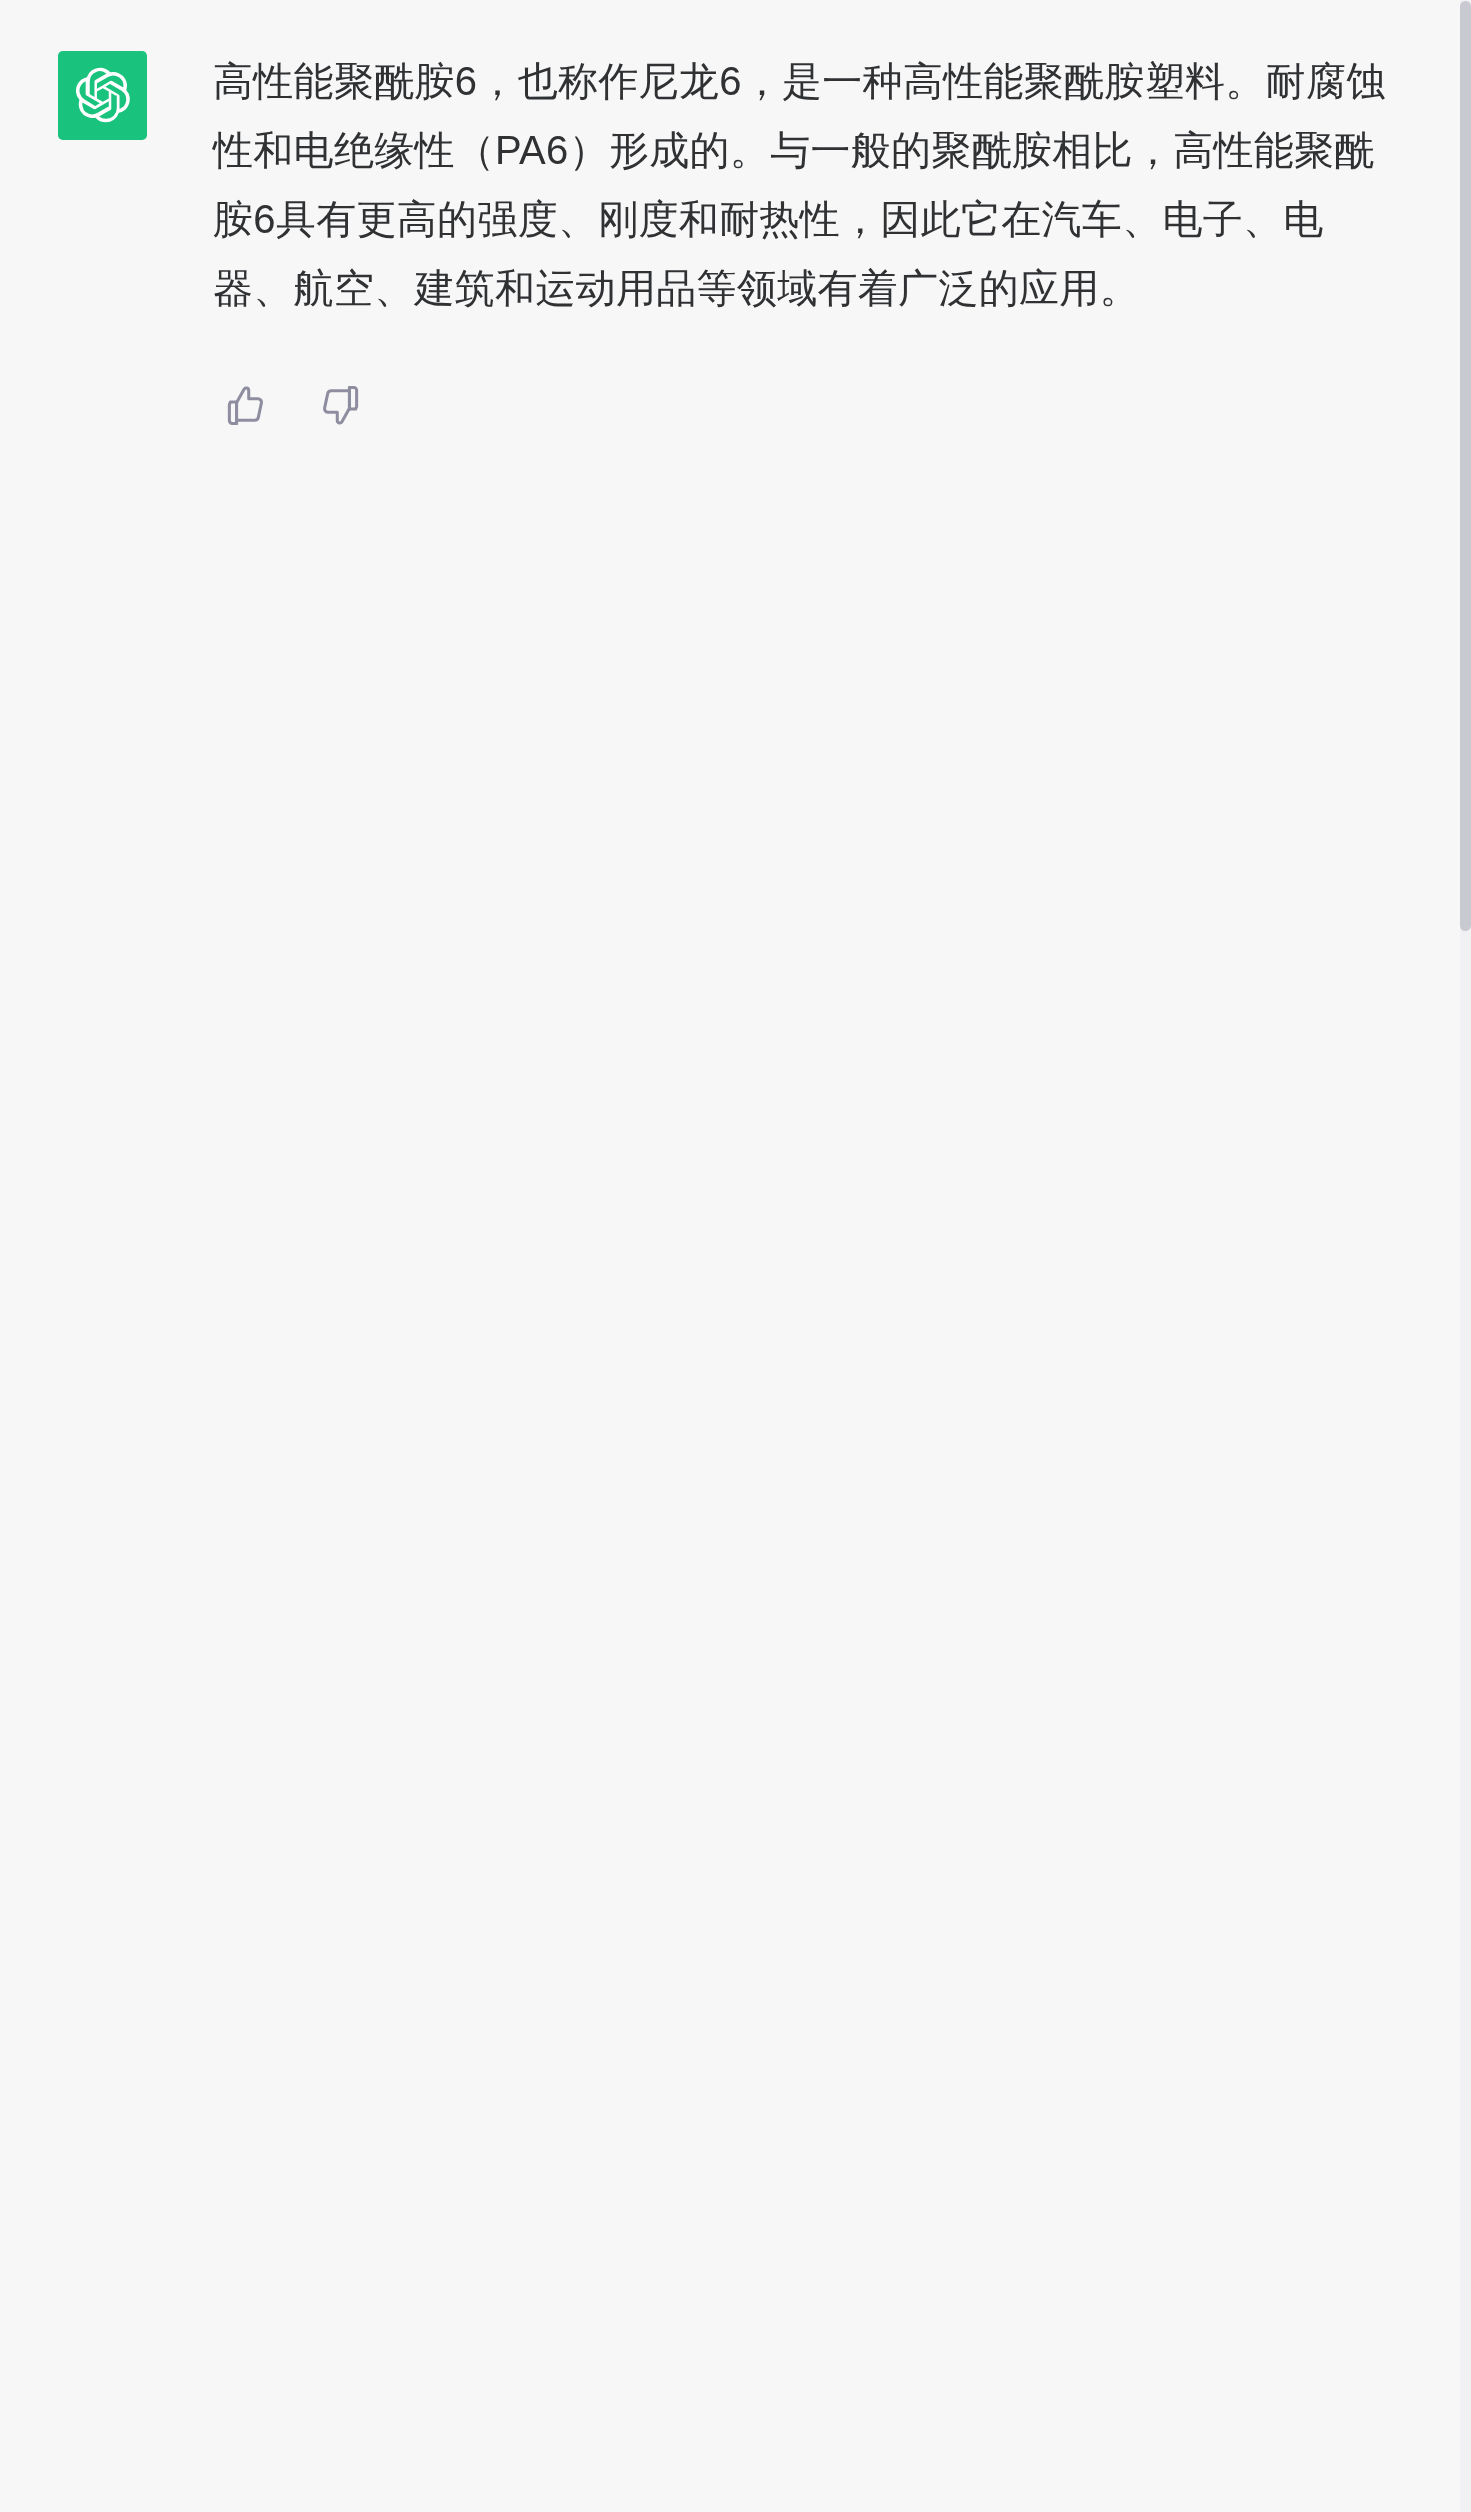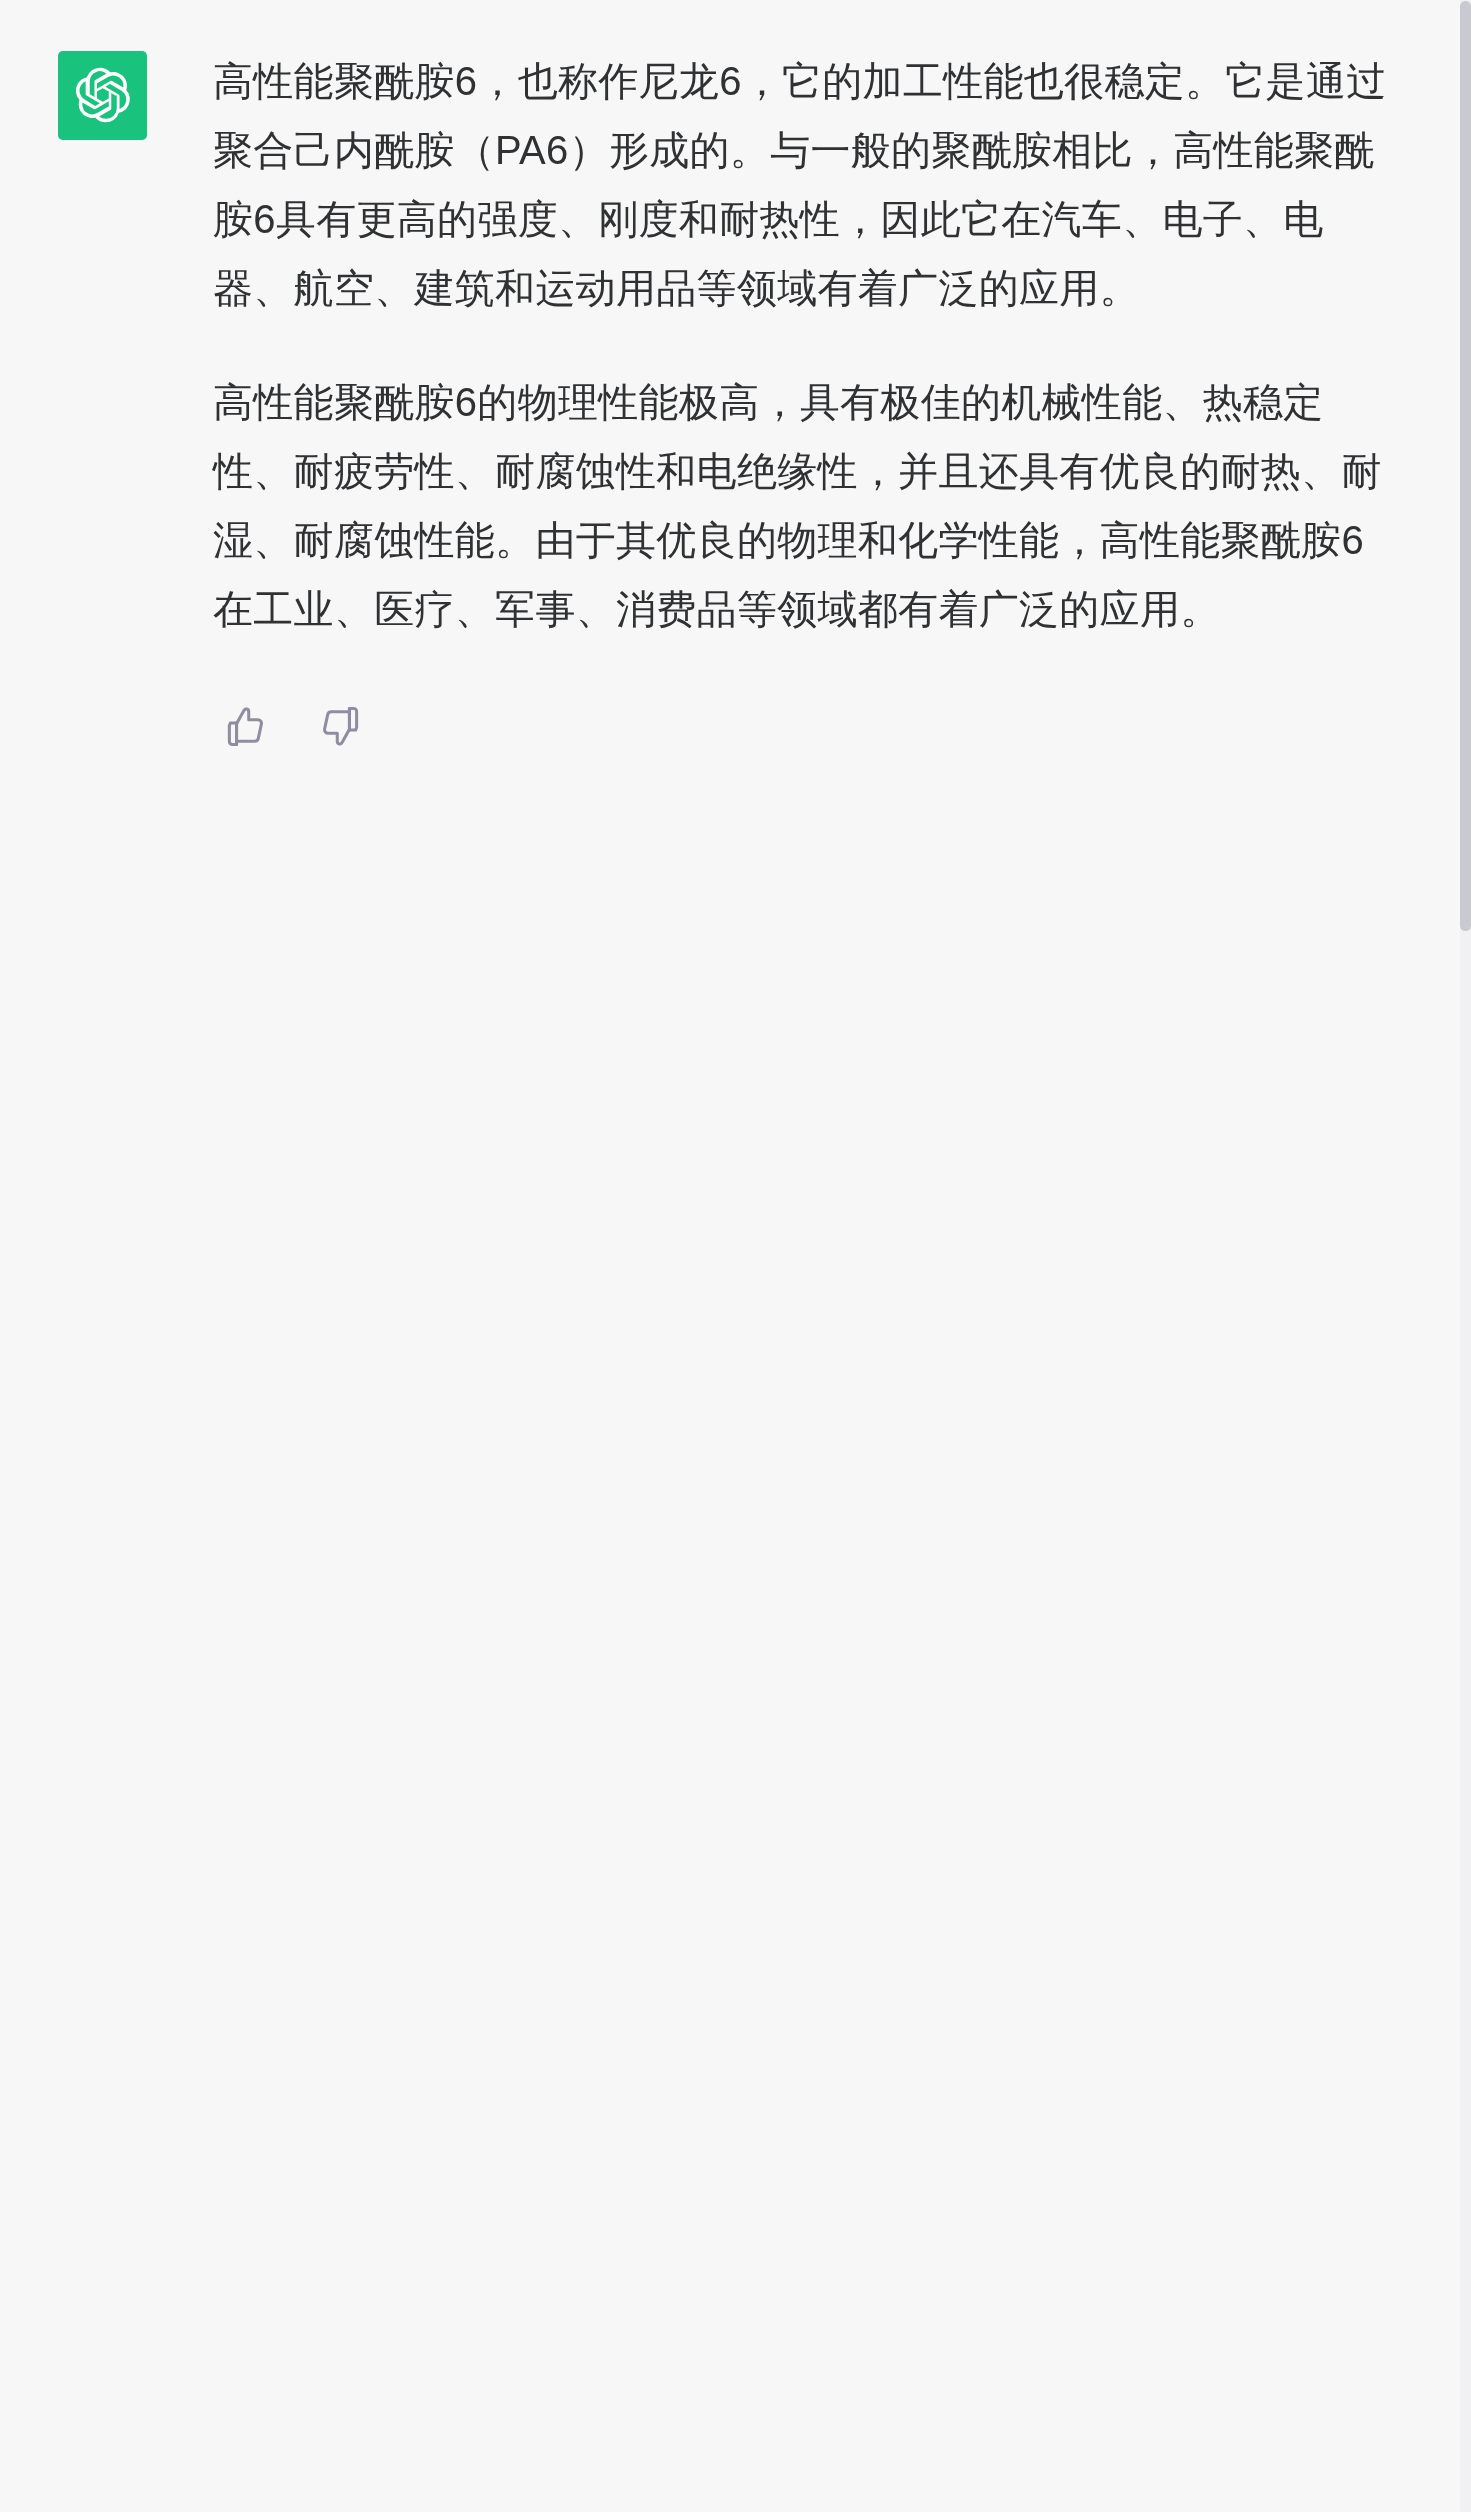--- a/index.html
+++ b/index.html
@@ -127,22 +127,21 @@
     <div class="avatar">
       <span>
         <svg viewBox="0 0 41 41" aria-hidden="true">
           <path fill="#ffffff" d="M37.532 16.87a9.963 9.963 0 0 0-.856-8.184 10.078 10.078 0 0 0-10.855-4.835A9.964 9.964 0 0 0 18.306.5a10.079 10.079 0 0 0-9.614 6.977 9.967 9.967 0 0 0-6.664 4.834 10.08 10.08 0 0 0 1.24 11.817 9.965 9.965 0 0 0 .856 8.185 10.079 10.079 0 0 0 10.855 4.835 9.964 9.964 0 0 0 7.516 3.35 10.078 10.078 0 0 0 9.617-6.981 9.967 9.967 0 0 0 6.663-4.834 10.079 10.079 0 0 0-1.243-11.813zM22.498 37.886a7.474 7.474 0 0 1-4.799-1.735c.061-.033.168-.091.237-.134l7.964-4.6a1.294 1.294 0 0 0 .655-1.134V19.054l3.366 1.944a.12.12 0 0 1 .65.092v9.299a7.505 7.505 0 0 1-7.488 7.497zM6.392 31.006a7.471 7.471 0 0 1-.894-5.023c.06.036.162.099.237.141l7.964 4.6a1.297 1.297 0 0 0 1.308 0l9.724-5.614v3.888a.12.12 0 0 1-.48.103l-8.051 4.649a7.504 7.504 0 0 1-10.24-2.744zM4.297 13.62A7.469 7.469 0 0 1 8.2 10.333c0 .068-.4.19-.4.274v9.201a1.294 1.294 0 0 0 .654 1.132l9.723 5.614-3.366 1.944a.12.12 0 0 1-.114.01L7.04 23.856a7.504 7.504 0 0 1-2.743-10.237zm27.658 6.437l-9.724-5.615 3.367-1.943a.121.121 0 0 1 .113-.01l8.052 4.648a7.498 7.498 0 0 1-1.158 13.528v-9.476a1.293 1.293 0 0 0-.65-1.132zm3.35-5.043c-.059-.037-.162-.099-.236-.141l-7.965-4.6a1.298 1.298 0 0 0-1.308 0l-9.723 5.614v-3.888a.12.12 0 0 1 .048-.103l8.05-4.645a7.497 7.497 0 0 1 11.135 7.763zm-21.063 6.929l-3.367-1.944a.12.12 0 0 1-.065-.092v-9.299a7.497 7.497 0 0 1 12.293-5.756 6.94 6.94 0 0 0-.236.134l-7.965 4.6a1.294 1.294 0 0 0-.654 1.132l-.006 11.225zm1.829-3.943l4.33-2.501 4.332 2.5v5l-4.331 2.5-4.331-2.5V18z"></path>
         </svg>
       </span>
     </div>
 
     <div class="message-body">
 
-      <p class="paragraph">高性能聚酰胺6，也称作尼龙6，它的加工性能也很稳定。它是通过聚合己内酰胺（PA6）形成的。与一般的聚酰胺相比，高性能聚酰胺6具有更高的强度、刚度和耐热性，因此它在汽车、电子、电器、航空、建筑和运动用品等领域有着广泛的应用。</p>
-      <p class="paragraph">高性能聚酰胺6的物理性能极高，具有极佳的机械性能、热稳定性、耐疲劳性、耐腐蚀性和电绝缘性，并且还具有优良的耐热、耐湿、耐腐蚀性能。由于其优良的物理和化学性能，高性能聚酰胺6在工业、医疗、军事、消费品等领域都有着广泛的应用。</p>
+      <p class="paragraph">高性能聚酰胺6，也称作尼龙6，是一种高性能聚酰胺塑料。耐腐蚀性和电绝缘性（PA6）形成的。与一般的聚酰胺相比，高性能聚酰胺6具有更高的强度、刚度和耐热性，因此它在汽车、电子、电器、航空、建筑和运动用品等领域有着广泛的应用。</p>
 
       <div class="feedback-row">
         <button class="feedback-btn thumbs-up">
           <span>
             <svg viewBox="0 0 24 24" aria-hidden="true">
               <path d="M7 22V10"></path>
               <path d="M3.5 10h3.5v12H4.6A1.6 1.6 0 0 1 3 20.4v-8.8A1.6 1.6 0 0 1 4.6 10z"></path>
               <path d="M7 10.5l4.2-7.6a1.4 1.4 0 0 1 2.6.7v4.6h5.1a2 2 0 0 1 1.95 2.45l-1.7 8A2 2 0 0 1 17.2 20.2H7"></path>
             </svg>
           </span>

